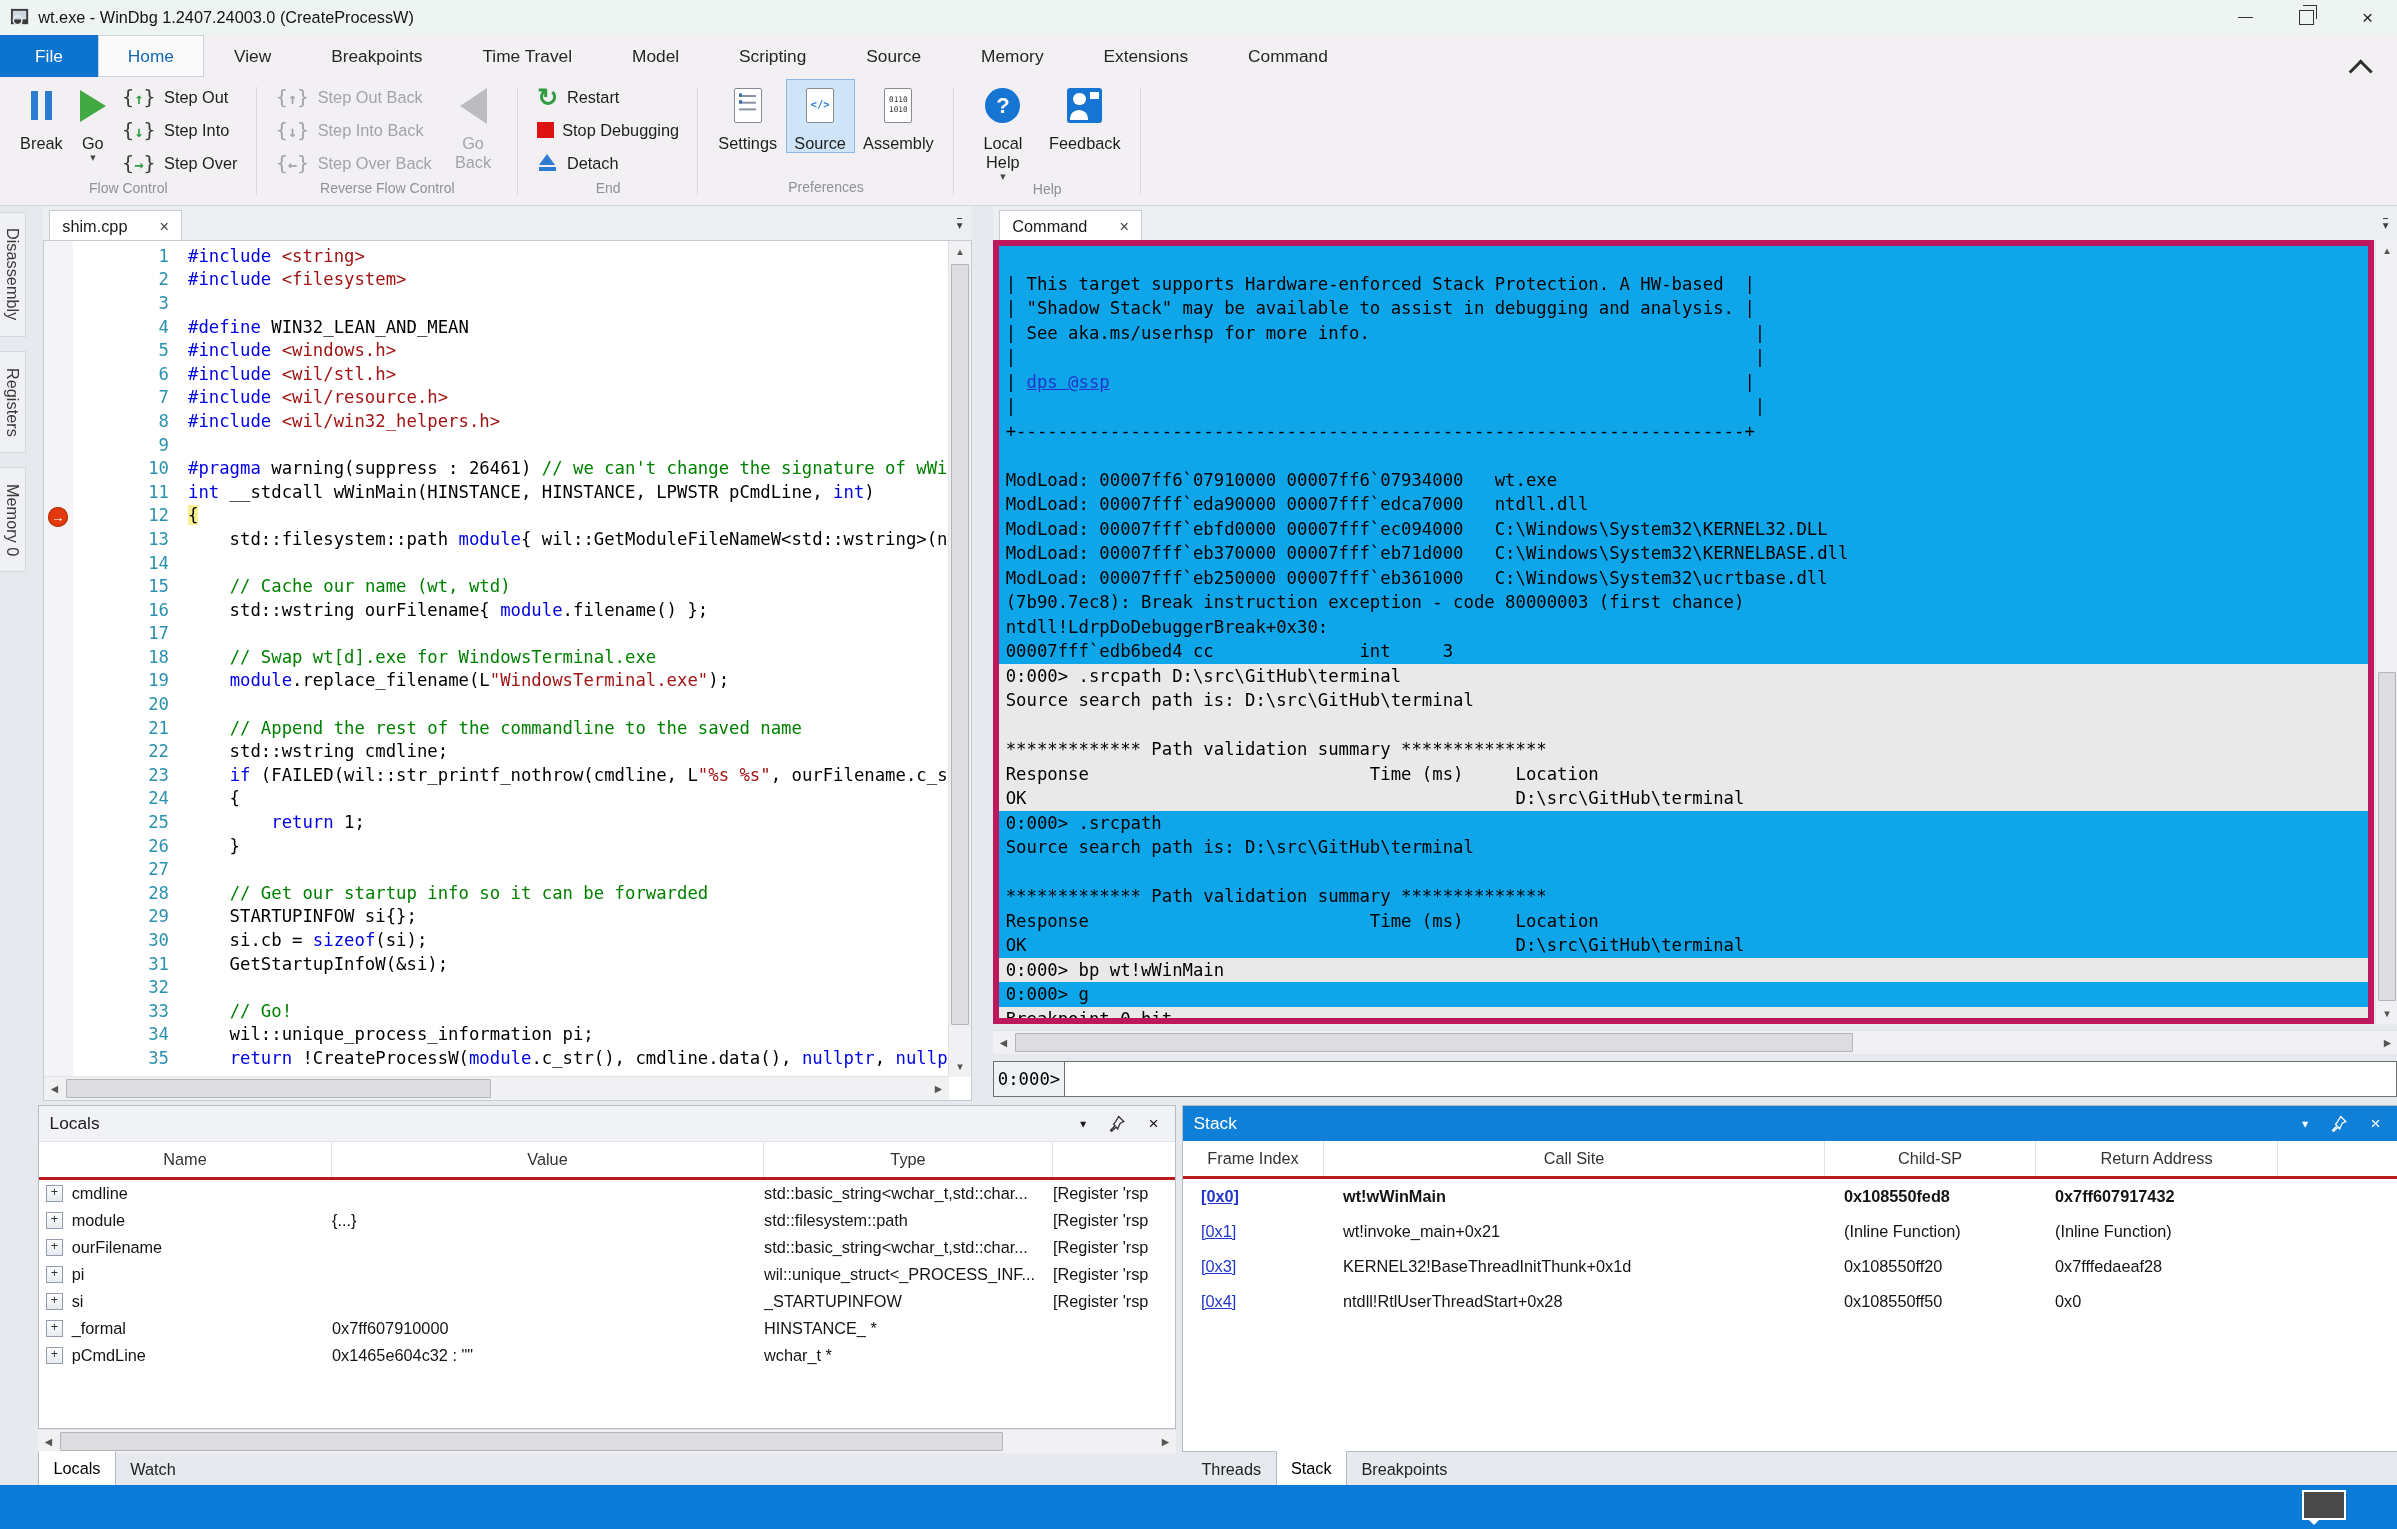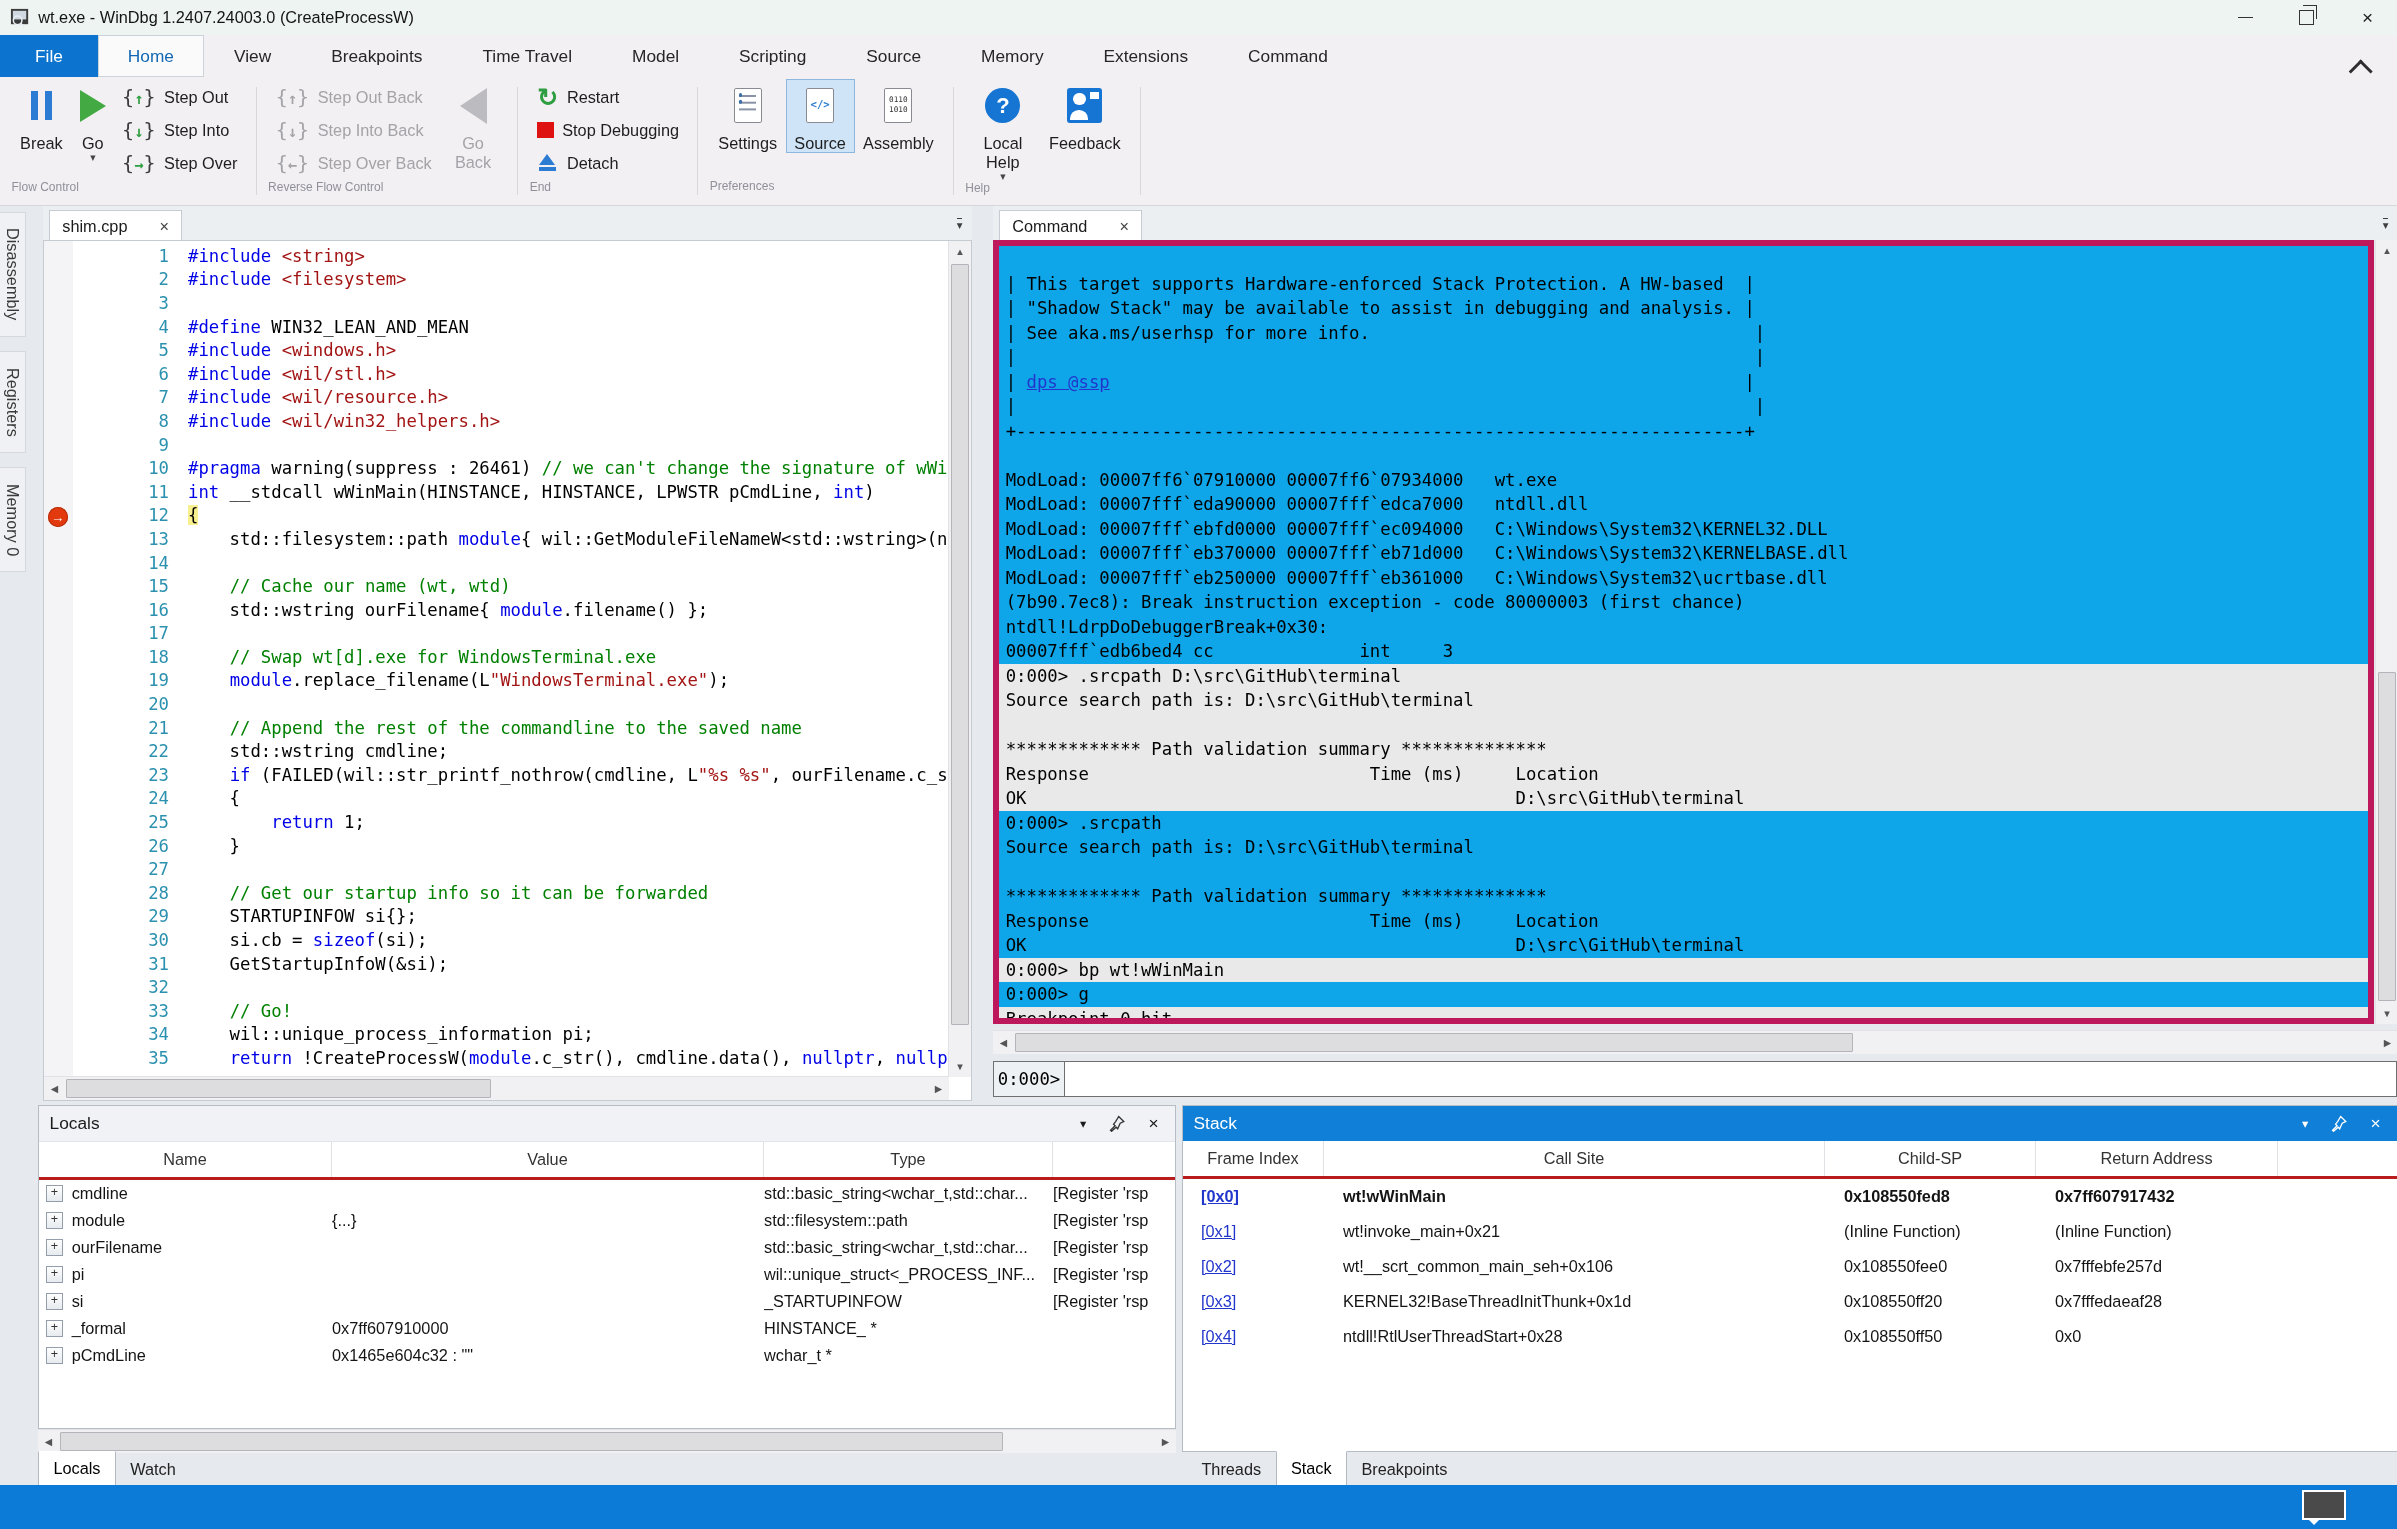--- a/index.html
+++ b/index.html
@@ -19,21 +19,21 @@
   .rtabs{position:absolute;top:35px;left:0;right:0;height:42px;background:#f2f0f3;display:flex;align-items:stretch}
   .rtab{padding:17px 30px;display:flex;align-items:center;font-size:17.3px;color:#262626}
   .rtab.file{background:#0c74cf;color:#ffffff;padding:0 35px}
   .rtab.active{background:#fafafb;color:#1267b4;box-shadow:inset 0 0 0 1px #ccd2d9}
 
   
   .ribbon{position:absolute;top:77px;left:0;right:0;height:128px;background:#f2f0f3;border-bottom:1px solid #d7d7db;display:flex}
   .rgroup{display:flex;flex-direction:column;padding:1.9px 11.5px 0;position:relative}
   .rgroup::after{content:"";position:absolute;right:0;top:9.6px;bottom:9.6px;width:1px;background:#dad7dc}
   .gcontent{flex:1;display:flex;align-items:flex-start}
-  .glabel{height:26px;color:#90909a;font-size:12px}
+  .glabel{height:26px;text-align:center;color:#90909a;font-size:14px}
   .bigbtn{display:flex;flex-direction:column;align-items:center;padding:5.8px 8.6px 0;font-size:16.3px;color:#1e1e1e;text-align:center}
   .bigbtn .icbox{height:42px;display:flex;align-items:center;justify-content:center}
   .bigbtn .blabel{margin-top:7px;line-height:19px}
   .smallcol{display:flex;flex-direction:column;padding-top:1.9px}
   .smallbtn{display:flex;align-items:center;gap:8.6px;height:33px;font-size:16.3px;color:#1e1e1e;padding:0 7.7px}
   .disabled,.disabled .stepic,.disabled .stepic .arr{color:#a3a3a8!important}
   .caret{font-size:10.6px;color:#444;line-height:9.6px}
   .pausebars{width:21px;height:29px;border-left:7.7px solid #2d7cd4;border-right:7.7px solid #2d7cd4;box-sizing:border-box}
   .playtri{width:0;height:0;border-left:26px solid #43a943;border-top:16.3px solid transparent;border-bottom:16.3px solid transparent}
   .stepic{font-family:"DejaVu Sans Mono",monospace;font-size:20px;color:#3c3c3c;white-space:nowrap}
@@ -521,27 +521,20 @@
         <div class="lc sw4"></div>
       </div>
       <div class="srow">
         <div class="lc sw0 sidx">[0x1]</div>
         <div class="lc sw1 padL">wt!invoke_main+0x21</div>
         <div class="lc sw2 padL">(Inline Function)</div>
         <div class="lc sw3 padL">(Inline Function)</div>
         <div class="lc sw4"></div>
       </div>
       <div class="srow">
-        <div class="lc sw0 sidx">[0x2]</div>
-        <div class="lc sw1 padL">wt!__scrt_common_main_seh+0x106</div>
-        <div class="lc sw2 padL">0x108550fee0</div>
-        <div class="lc sw3 padL">0x7fffebfe257d</div>
-        <div class="lc sw4"></div>
-      </div>
-      <div class="srow">
         <div class="lc sw0 sidx">[0x3]</div>
         <div class="lc sw1 padL">KERNEL32!BaseThreadInitThunk+0x1d</div>
         <div class="lc sw2 padL">0x108550ff20</div>
         <div class="lc sw3 padL">0x7fffedaeaf28</div>
         <div class="lc sw4"></div>
       </div>
       <div class="srow">
         <div class="lc sw0 sidx">[0x4]</div>
         <div class="lc sw1 padL">ntdll!RtlUserThreadStart+0x28</div>
         <div class="lc sw2 padL">0x108550ff50</div>

